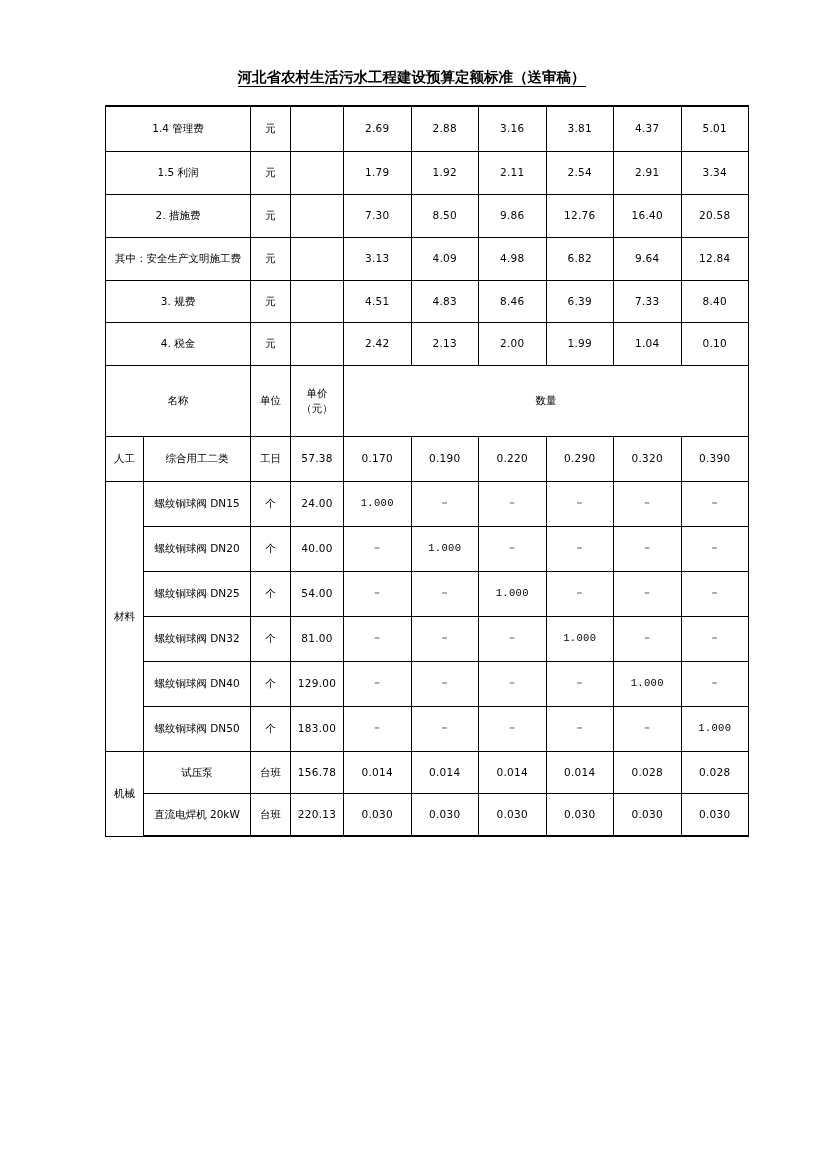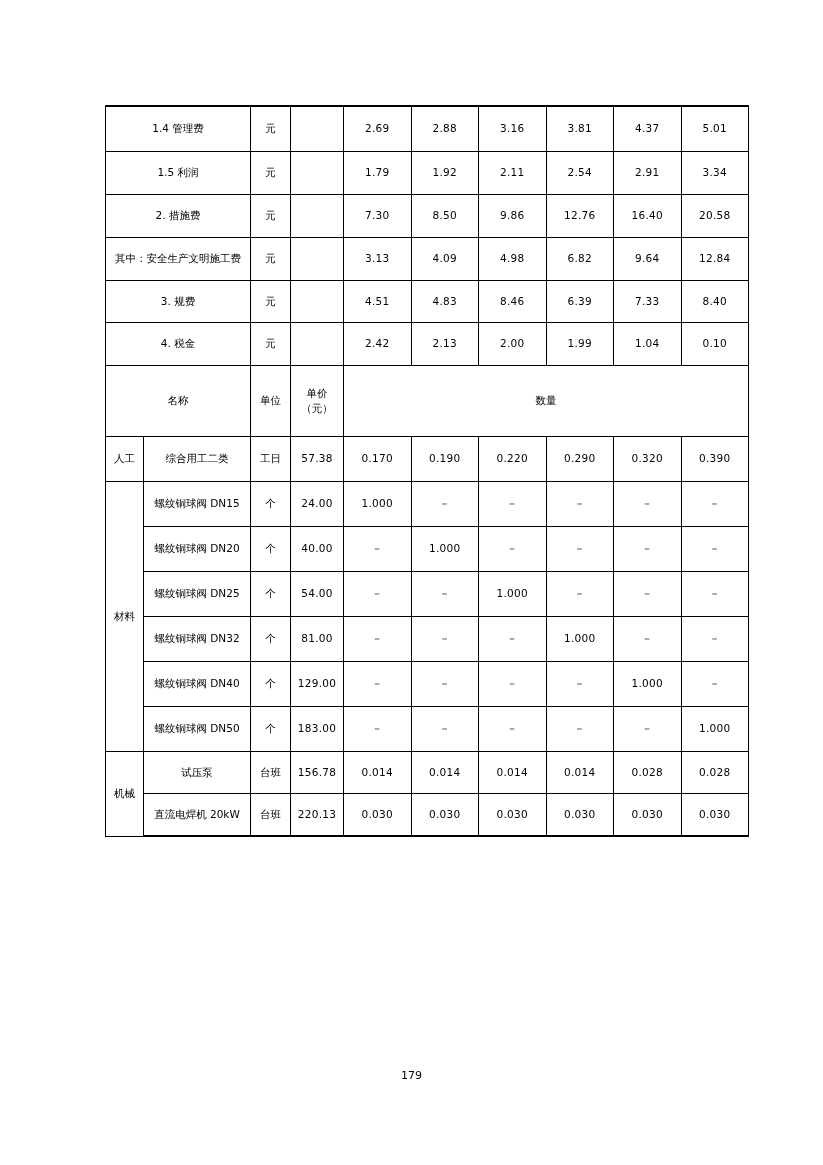--- a/index.html
+++ b/index.html
@@ -75,21 +75,21 @@
   }
   td.left {
     text-align: left;
     padding-left: 6px;
   }
   td.nm-left {
     text-align: left;
     padding-left: 10px;
   }
   td.unit { font-size: 10.5px; }
-  td.dash { font-size: 11px; }
+  td.dash { font-size: 11px; font-family: Liberation Mono, monospace; }
 
   .stack { display: block; line-height: 1.45; text-align: center; }
 
   
   .c-cat   { width: 38px; }
   .c-name  { width: 107px; }
   .c-unit  { width: 40px; }
   .c-price { width: 53px; }
   .c-d     { width: 67.5px; }
 
@@ -105,20 +105,23 @@
     text-align: center;
     font-family: "DejaVu Sans", "Liberation Sans", sans-serif;
     font-size: 11px;
   }
 </style>
 </head>
 <body>
 
 <div class="page">
 
+  <div class="doc-title">
+    <span class="u">河北省农村生活污水工程建设预算定额标准（送审稿）</span>
+  </div>
 
   <div class="tbl-wrap">
     <table class="sheet">
       <colgroup>
         <col class="c-cat">
           <col class="c-name">
           <col class="c-unit">
           <col class="c-price">
         <col class="c-d">
           <col class="c-d">
@@ -313,15 +316,14 @@
         <td class="num">0.030</td>
         <td class="num">0.030</td>
         <td class="num">0.030</td>
         <td class="num">0.030</td>
       </tr>
 
     </tbody>
       </table>
   </div>
 
-  <div class="page-no">179</div>
 
 </div>
 
 </body></html>

